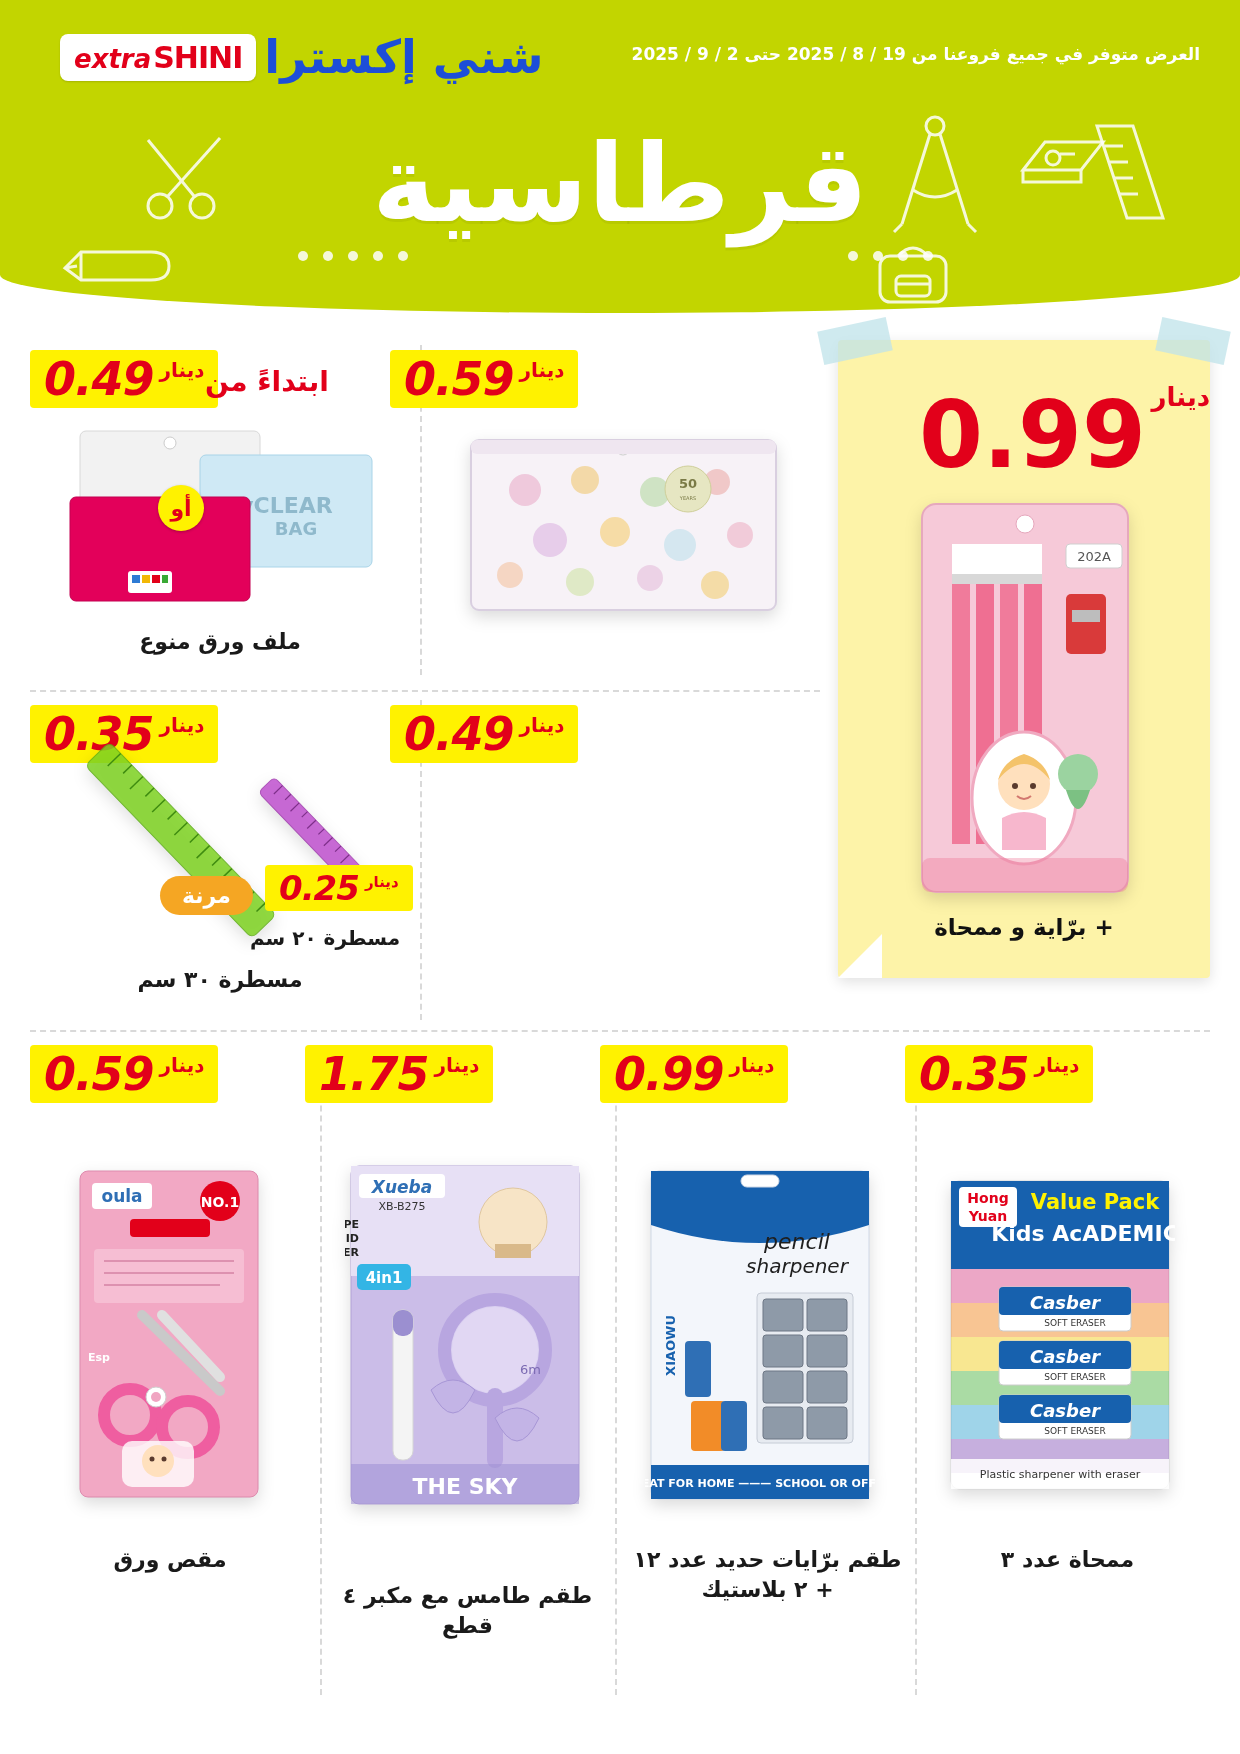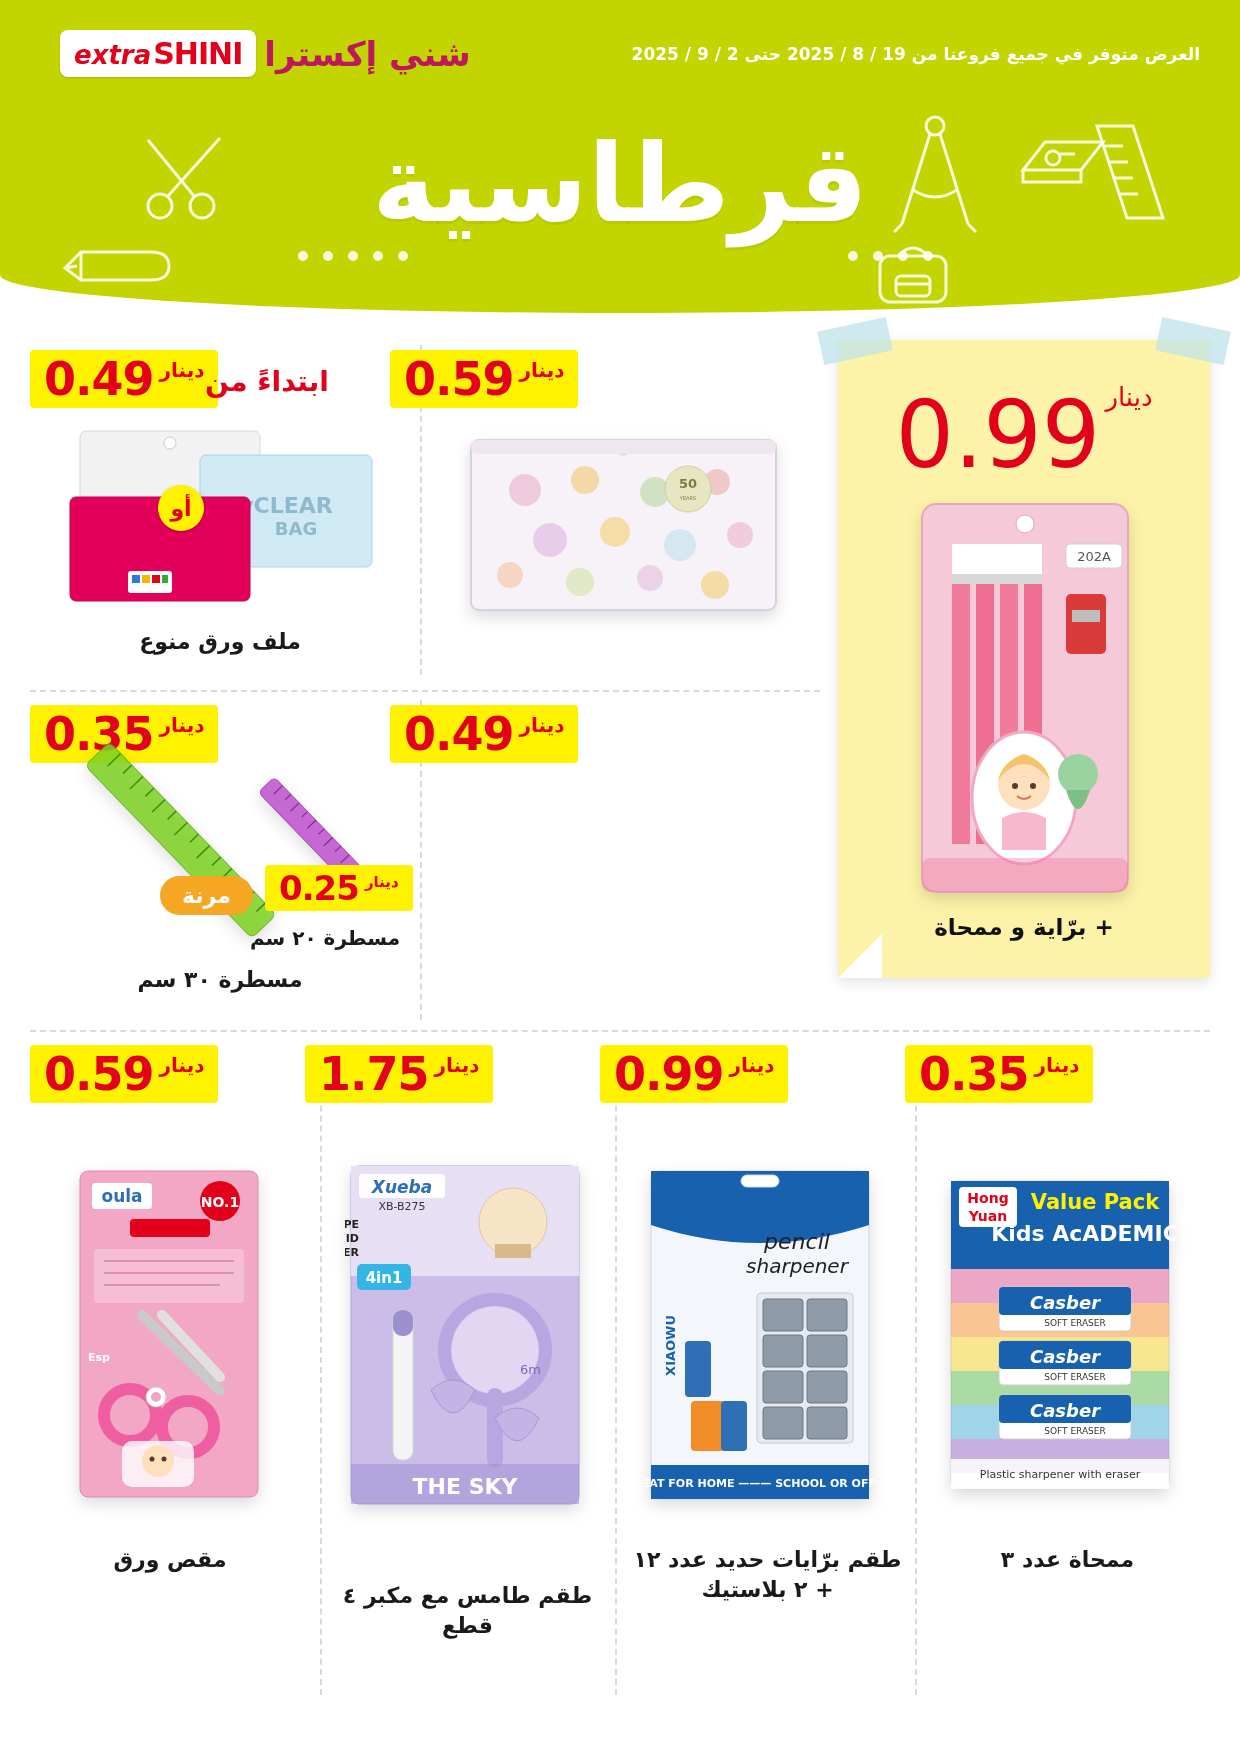--- a/index.html
+++ b/index.html
@@ -18,21 +18,21 @@
     position:absolute;right:auto;left:60px;top:30px;
     display:flex;align-items:center;gap:8px;
   }
   .logo-box{
     background:#ffffff;border-radius:8px;padding:6px 14px;
     display:flex;align-items:baseline;gap:2px;
     box-shadow:0 1px 2px rgba(0,0,0,.15);
   }
   .logo-shini{color:#e2001a;font-weight:bold;font-size:30px;letter-spacing:-1px;}
   .logo-extra{color:#e2001a;font-style:italic;font-size:26px;font-weight:bold;}
-  .logo-ar{color:#be185d;font-size:34px;font-weight:bold;margin-right:10px;}
+  .logo-ar{color:#1d4ed8;font-size:46px;font-weight:bold;margin-right:10px;}
   .header-note{
     position:absolute;right:0;top:0;width:1000px;height:108px;
     display:flex;align-items:center;justify-content:flex-start;
     padding-right:40px;box-sizing:border-box;
     color:#ffffff;font-size:17px;font-weight:bold;direction:rtl;
   }
   
   .banner{
     position:absolute;left:0;top:108px;width:1240px;height:205px;
     background:#c2d500;
@@ -49,21 +49,21 @@
   
   .cell{position:absolute;box-sizing:border-box;}
   .dashed-v{position:absolute;border-right:2px dashed #d9d9d9;}
   .dashed-h{position:absolute;border-top:2px dashed #d9d9d9;}
   .price-tag{
     position:absolute;background:#fff200;color:#e2001a;
     font-weight:bold;display:flex;align-items:center;gap:6px;
     padding:6px 14px;border-radius:4px;direction:rtl;
     line-height:1;
   }
-  .price-num{font-size:46px;letter-spacing:-1px;}
+  .price-num{font-size:46px;letter-spacing:-1px;font-style:italic;}
   .price-cur{font-size:20px;align-self:flex-start;margin-top:4px;}
   .price-sm .price-num{font-size:34px;}
   .price-sm .price-cur{font-size:15px;}
   .starting{
     position:absolute;color:#e2001a;font-weight:bold;font-size:28px;direction:rtl;
   }
   .caption{
     position:absolute;text-align:center;color:#1a1a1a;
     font-size:22px;font-weight:bold;direction:rtl;line-height:1.35;
   }
@@ -85,22 +85,22 @@
   }
   .hero:after{
     content:"";position:absolute;left:0;bottom:0;
     border-width:0 0 44px 44px;border-style:solid;
     border-color:transparent transparent #ffffff transparent;
   }
   .tape{
     position:absolute;width:70px;height:34px;background:#bfe3ea;opacity:.75;
   }
   .hero-price{
-    position:absolute;left:0;right:0;top:42px;text-align:center;
-    color:#e2001a;font-weight:normal;direction:rtl;
+    position:absolute;left:0;right:0;top:42px;
+    color:#e2001a;font-weight:bold;direction:rtl;
   }
   .hero-price .n{font-size:92px;letter-spacing:-2px;}
   .hero-price .c{font-size:26px;vertical-align:top;}
   .hero-caption{
     position:absolute;left:10px;right:10px;bottom:34px;text-align:center;
     font-size:23px;font-weight:bold;color:#111;direction:rtl;line-height:1.5;
   }
   
   .prod{position:absolute;}
   .shadow{filter:drop-shadow(0 6px 8px rgba(0,0,0,.14));}

